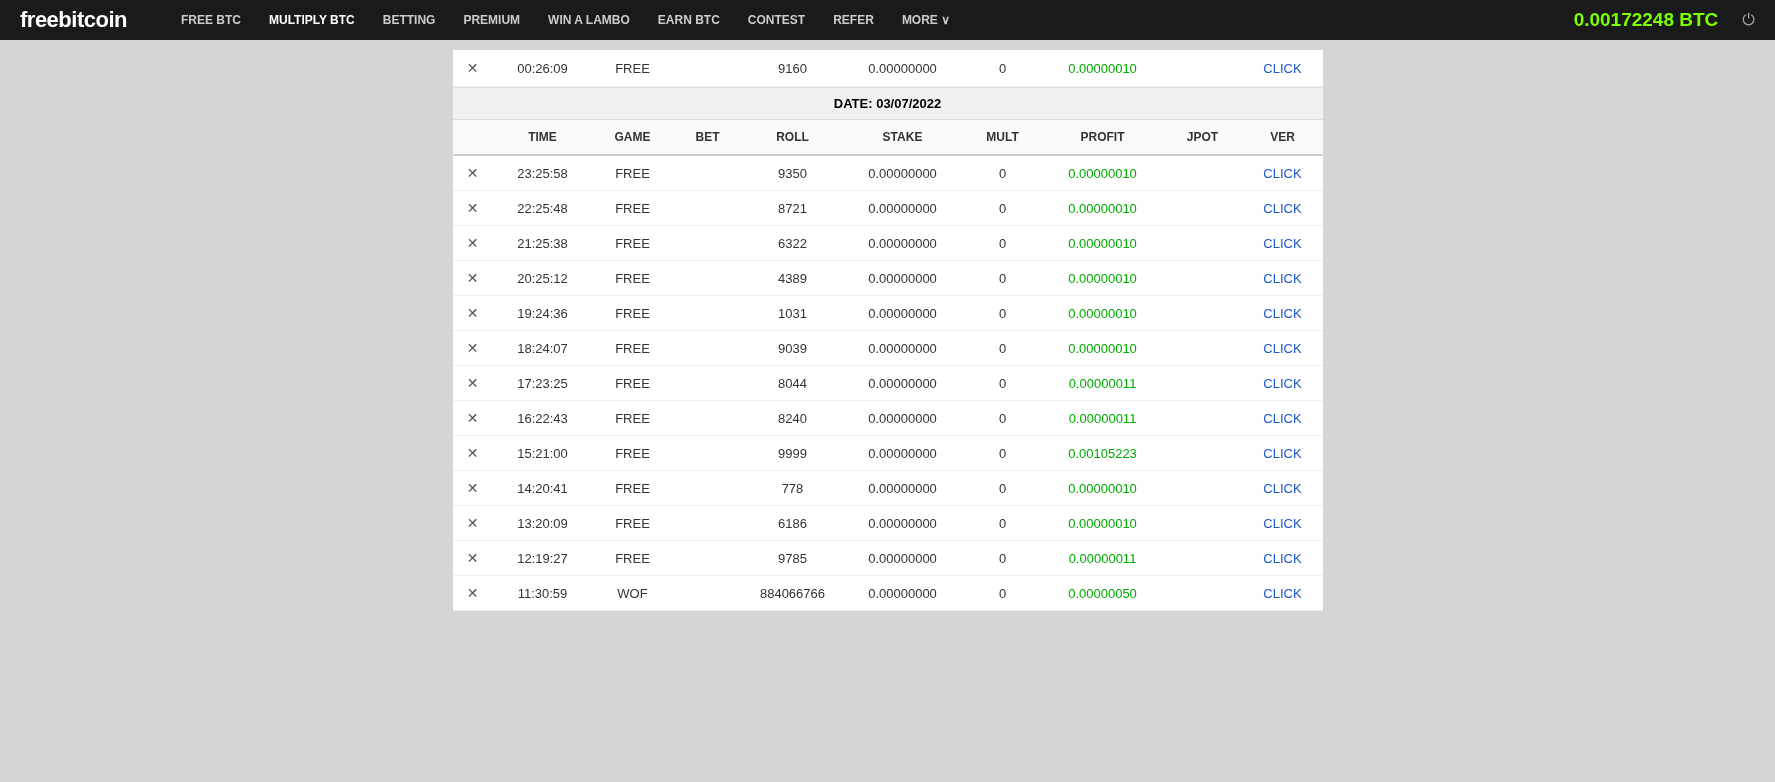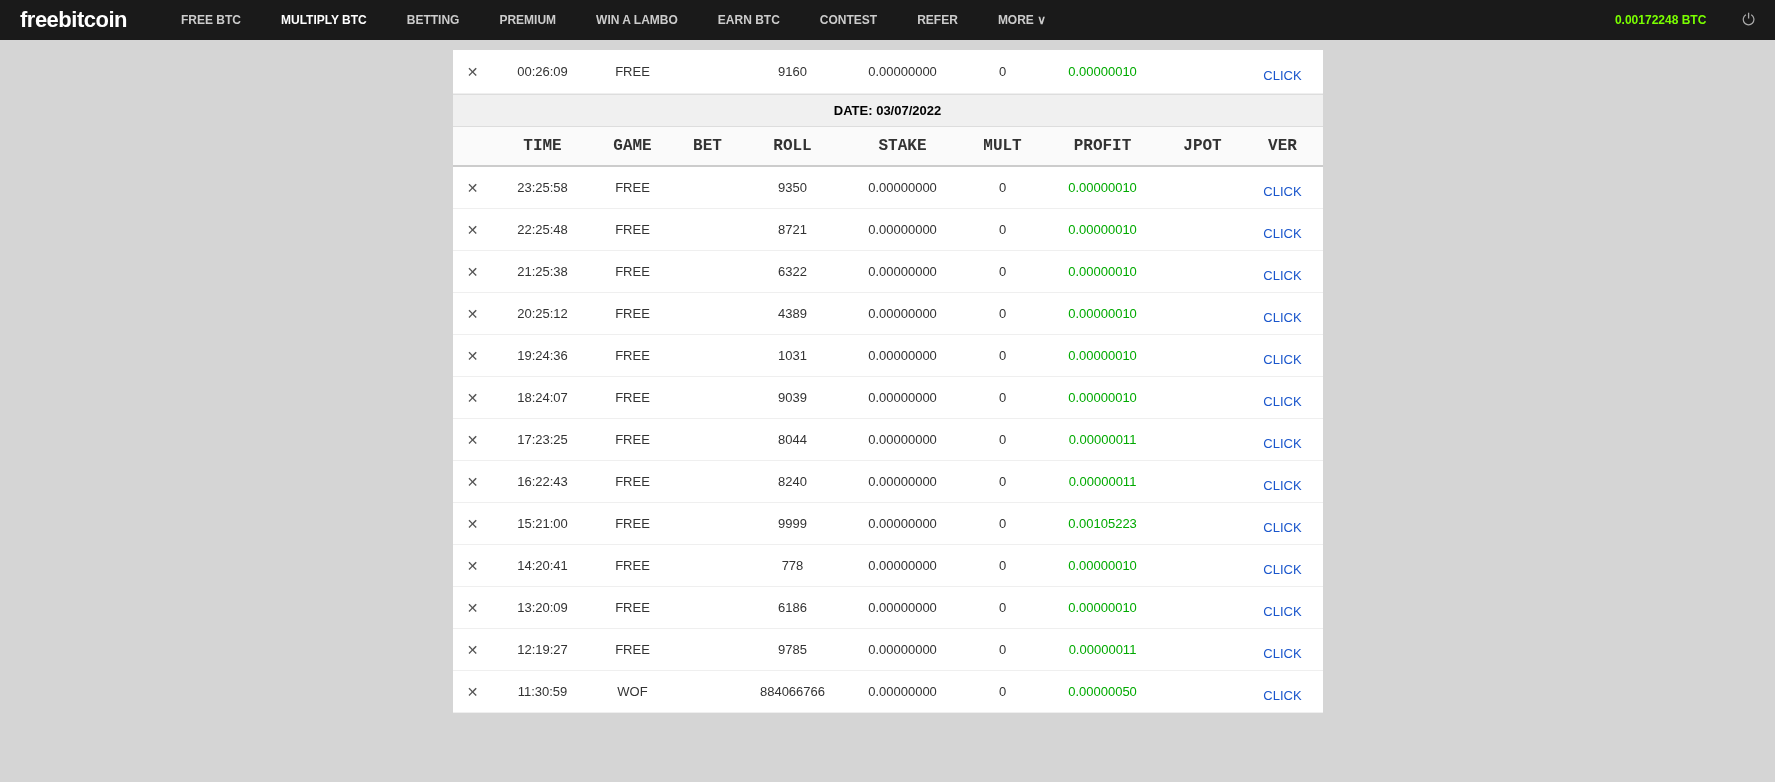--- a/index.html
+++ b/index.html
@@ -26,40 +26,40 @@
       font-size: 22px;
       font-weight: bold;
       color: #7aff00;
       margin-right: 40px;
       letter-spacing: -0.5px;
     }
     .navbar-logo span { color: #fff; }
     .nav-links {
       display: flex;
       align-items: center;
-      gap: 12px;
+      gap: 0;
       flex: 1;
     }
     .nav-link {
       color: #ccc;
       text-decoration: none;
       font-size: 12px;
       font-weight: bold;
       padding: 0 14px;
       height: 40px;
       display: flex;
       align-items: center;
       cursor: pointer;
       white-space: nowrap;
     }
     .nav-link.active { color: #ffffff; }
     .nav-link.balance {
       color: #7aff00;
       margin-left: auto;
-      font-size: 12px;
+      font-size: 19px;
     }
     .nav-power {
       color: #aaa;
       font-size: 16px;
       cursor: pointer;
       margin-left: 10px;
     }
 
     
     .page-content {
@@ -102,23 +102,22 @@
     .col-headers {
       display: grid;
       grid-template-columns: 40px 100px 80px 70px 100px 120px 80px 120px 80px 80px;
       border-bottom: 2px solid #ccc;
       background: #fafafa;
     }
     .col-header {
       padding: 10px 8px;
       text-align: center;
       font-weight: bold;
-      font-size: 16px;
+      font-size: 12px;
       color: #333;
-      font-family: Liberation Mono, monospace;
     }
 
     
     .data-row {
       display: grid;
       grid-template-columns: 40px 100px 80px 70px 100px 120px 80px 120px 80px 80px;
       align-items: center;
       border-bottom: 1px solid #efefef;
     }
     .cell {
@@ -134,21 +133,20 @@
     .cell.profit {
       color: #00aa00;
       font-weight: normal;
       text-align: center;
     }
     .cell.click-link {
       color: #1a56cc;
       cursor: pointer;
       text-decoration: none;
       font-size: 13px;
-      margin-top: 8px;
     }
   </style>
 </head>
 <body>
 
 <nav class="navbar">
   <div class="navbar-logo">
     <span>free</span><span>bitcoin</span>
   </div>
   <div class="nav-links">

